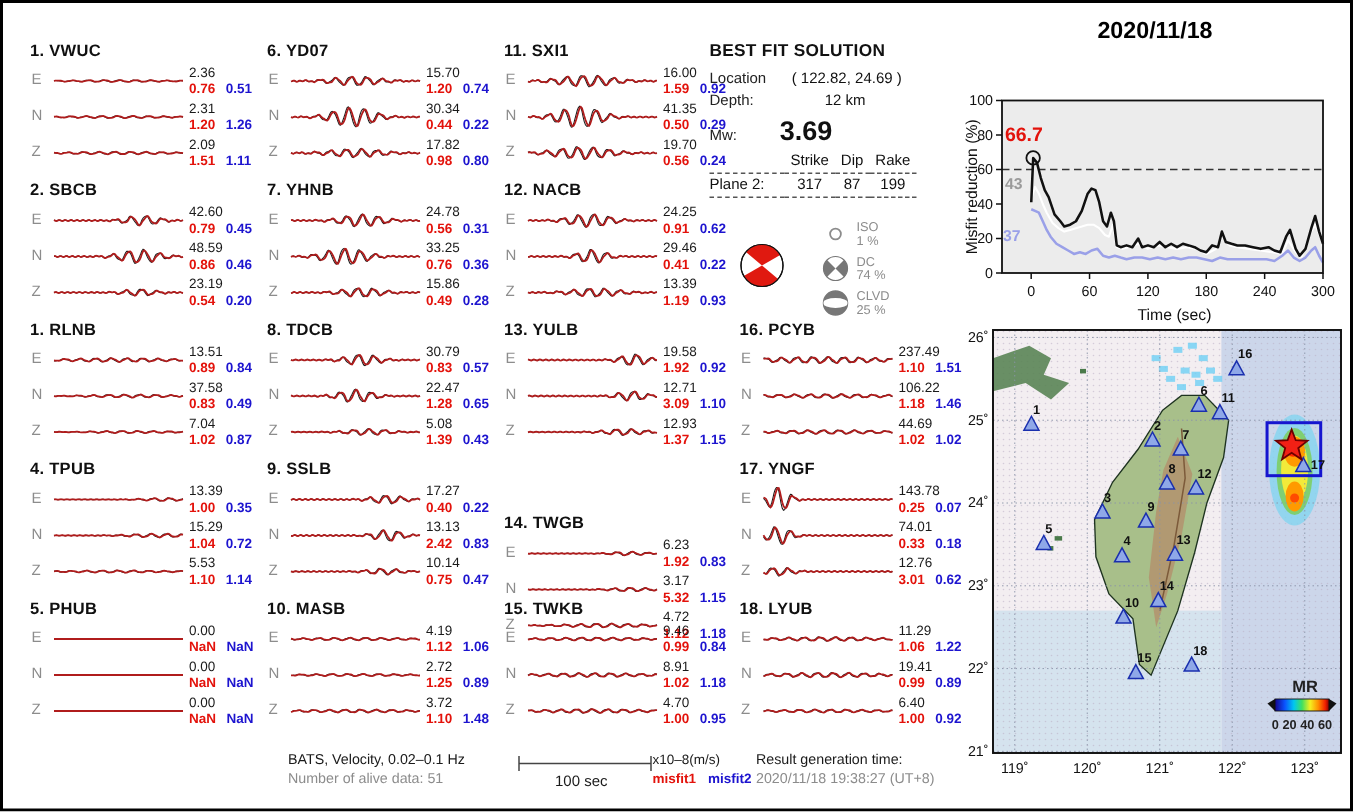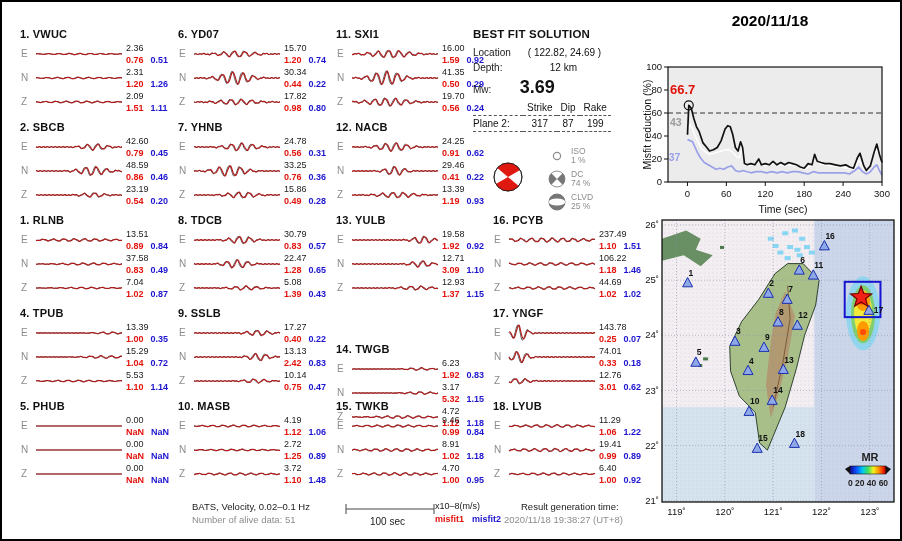--- a/index.html
+++ b/index.html
@@ -762,16 +762,16 @@
     <svg class="fpos" style="left:343px;top:6px" width="90" height="12">
       <line x1="1" y1="6" x2="89" y2="6" stroke="#444" stroke-width="1"></line>
       <line x1="1" y1="1" x2="1" y2="11" stroke="#444" stroke-width="1"></line>
       <line x1="89" y1="1" x2="89" y2="11" stroke="#444" stroke-width="1"></line>
     </svg>
     <div class="fpos f-black" style="left:368px;top:19px;font-size:10px">100 sec</div>
     <div class="fpos f-black" style="left:433px;top:4px;font-size:9px">x10–8(m/s)</div>
     <div class="fpos" style="left:433px;top:17px;font-size:9px">
       <span class="mis1">misfit1</span><span class="mis2">misfit2</span>
     </div>
-    <div class="fpos f-black" style="left:519px;top:4px">Result generation time:</div>
+    <div class="fpos f-black" style="left:502px;top:4px">Result generation time:</div>
     <div class="fpos f-gray" style="left:502px;top:17px">2020/11/18 19:38:27 (UT+8)</div>
   </div>
 </div>
 
 </body></html>

